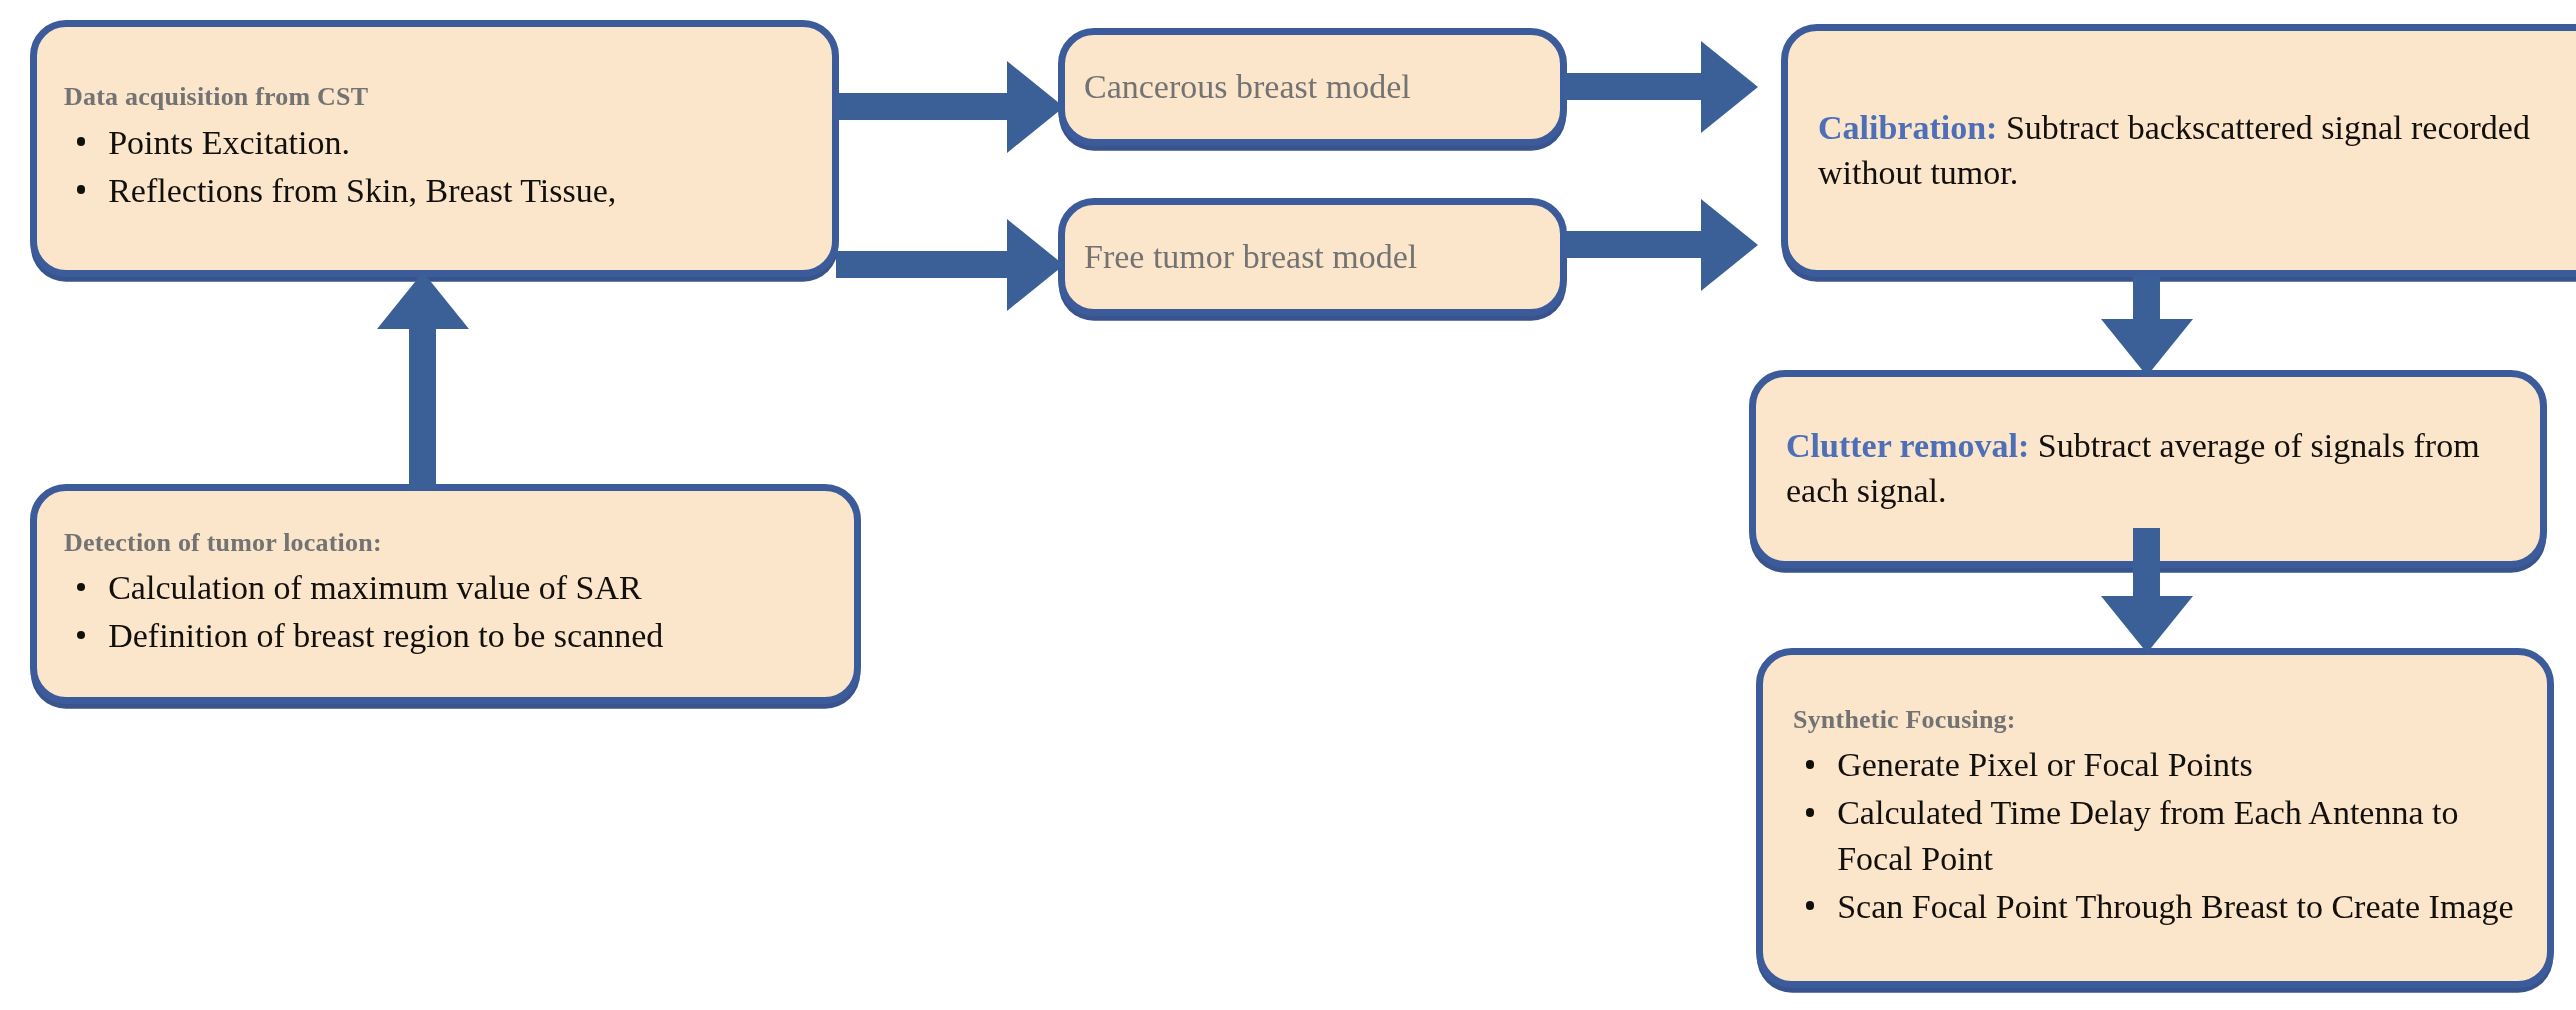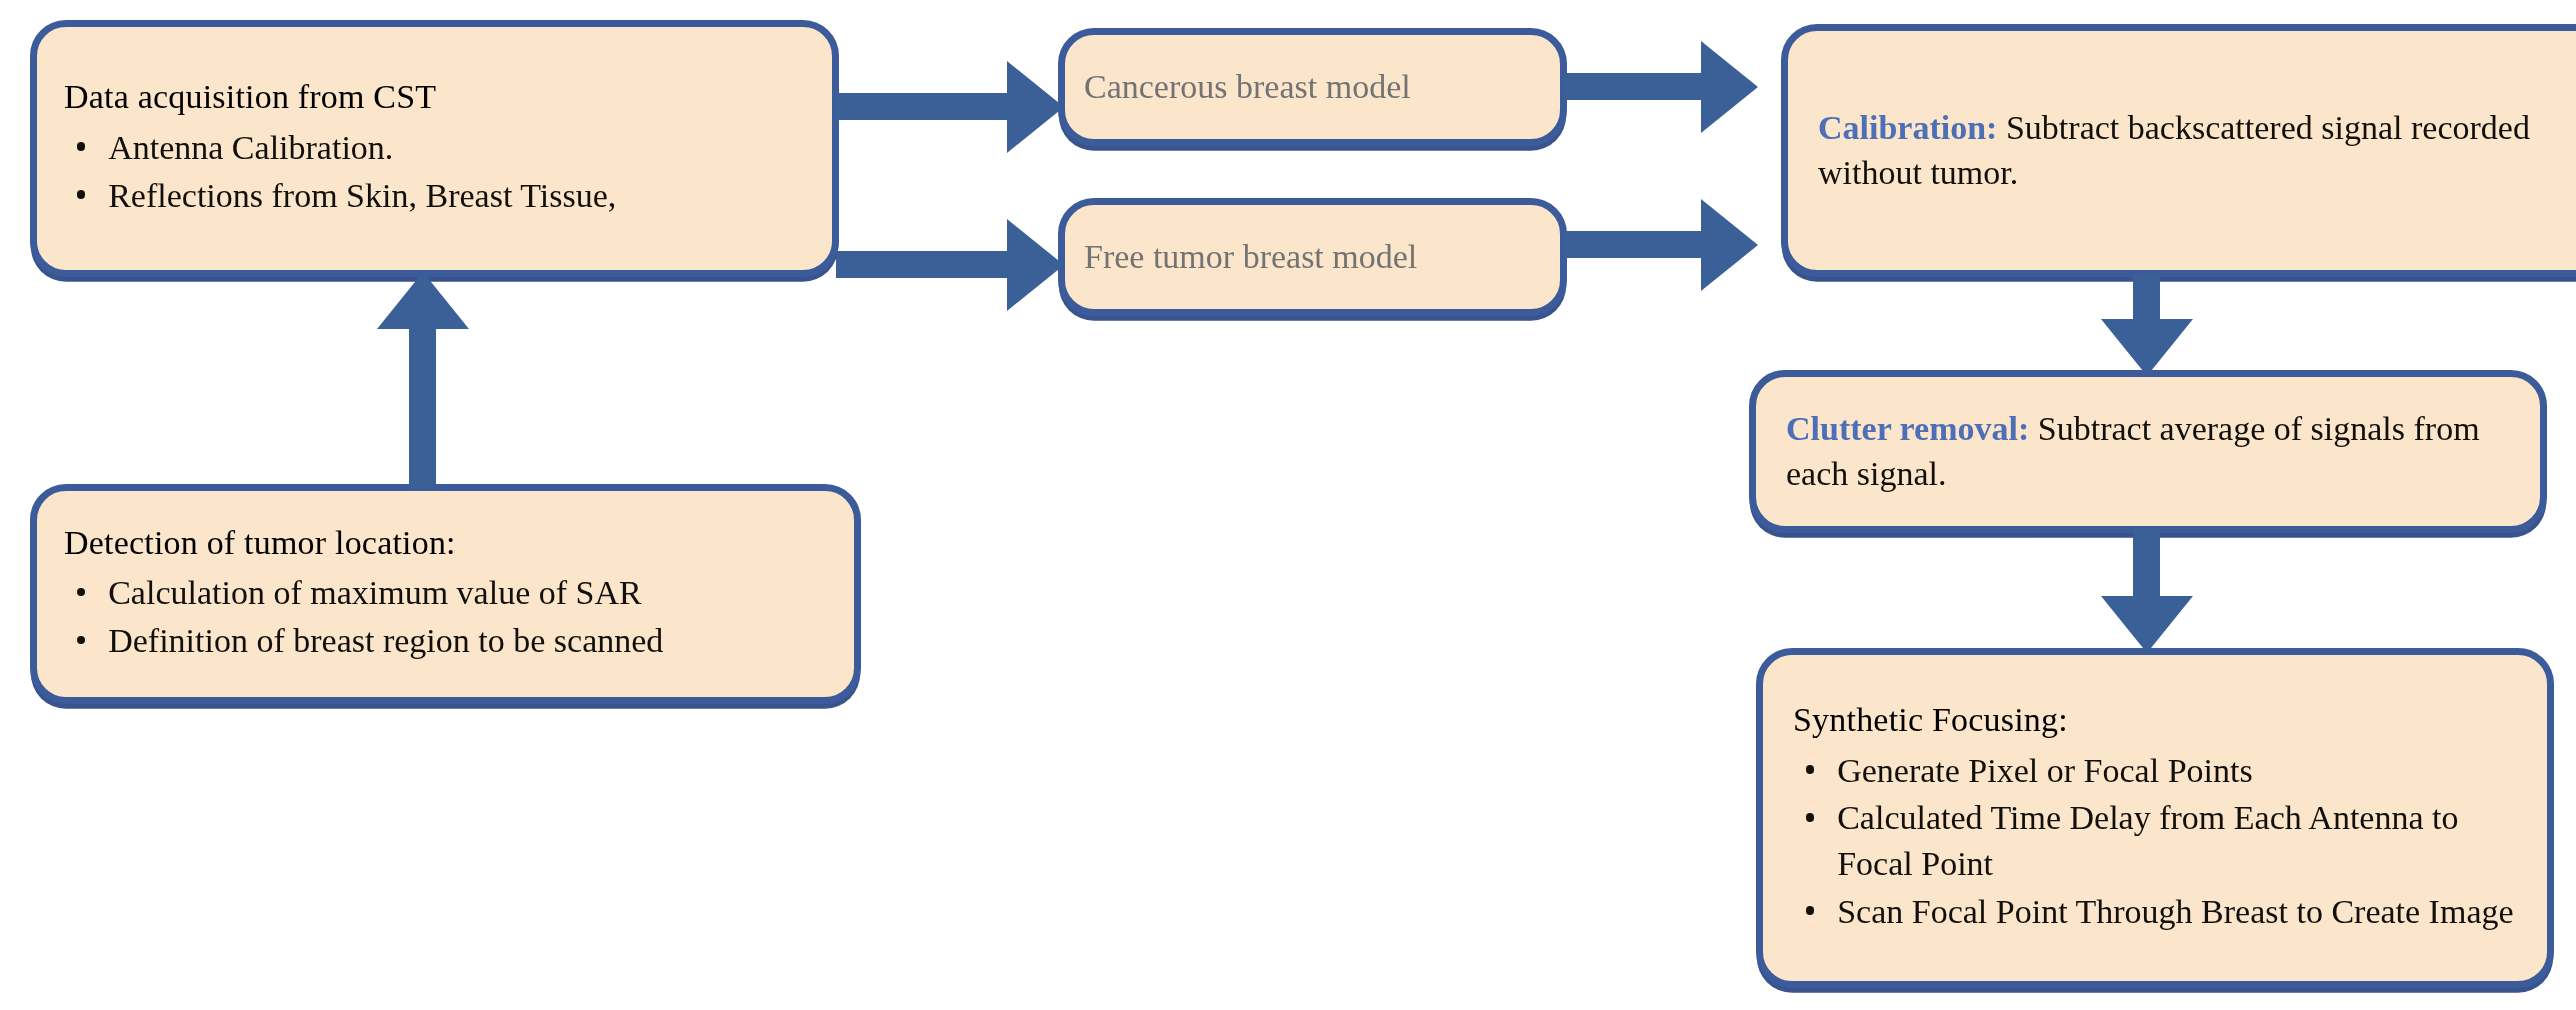--- a/index.html
+++ b/index.html
@@ -22,23 +22,23 @@
     background:#FBE5CB;
     border:7.1px solid #3B5B9B;
     border-radius:36px;
     box-shadow:0 5.5px 0 -0.8px rgba(46,74,134,.95);
     display:flex;
     flex-direction:column;
     justify-content:center;
   }
 
   .heading{
-    color:#000000;
-    font-weight:normal;
-    font-size:34px;
+    color:#737373;
+    font-weight:bold;
+    font-size:26px;
     line-height:1.26;
     letter-spacing:0.2px;
   }
   .bodytext{
     color:#737373;
     font-size:34px;
     line-height:1.3;
   }
   .inline-head{
     color:#4C6FB8;
@@ -111,40 +111,40 @@
   }
 </style>
 </head>
 <body>
 
 <div id="canvas">
 
   <div class="box" style="left:30px;top:20px;width:809px;height:257px;padding:14.2px 27px;">
     <div class="heading">Data acquisition from CST</div>
     <ul class="bullets">
-      <li>Antenna Calibration.</li>
+      <li>Points Excitation.</li>
       <li>Reflections from Skin, Breast Tissue,</li>
     </ul>
   </div>
 
   <div class="box onelinebox" style="left:1058px;top:28px;width:509px;height:118px;">
     <div class="bodytext">Cancerous breast model</div>
   </div>
 
   <div class="box onelinebox" style="left:1058px;top:198px;width:509px;height:118px;">
     <div class="bodytext">Free tumor breast model</div>
   </div>
 
   <div class="box" style="left:1749px;top:24px;width:860px;height:253px;padding:14.2px 30px;margin-left:32px;">
     <div class="para">
       <span class="inline-head">Calibration:</span><span> Subtract backscattered signal recorded without tumor.</span>
     </div>
   </div>
 
-  <div class="box" style="left:1749px;top:370px;width:798px;height:163px;padding:24px 30px;">
+  <div class="box" style="left:1749px;top:370px;width:798px;height:198px;padding:24px 30px;">
     <div class="para">
       <span class="inline-head">Clutter removal:</span><span> Subtract average of signals from each signal.</span>
     </div>
   </div>
 
   <div class="box" style="left:1749px;top:648px;width:798px;height:340px;padding:11px 30px;margin-left:7px;">
     <div class="heading">Synthetic Focusing:</div>
     <ul class="bullets">
       <li>Generate Pixel or Focal Points</li>
       <li>Calculated Time Delay from Each Antenna to Focal Point</li>

